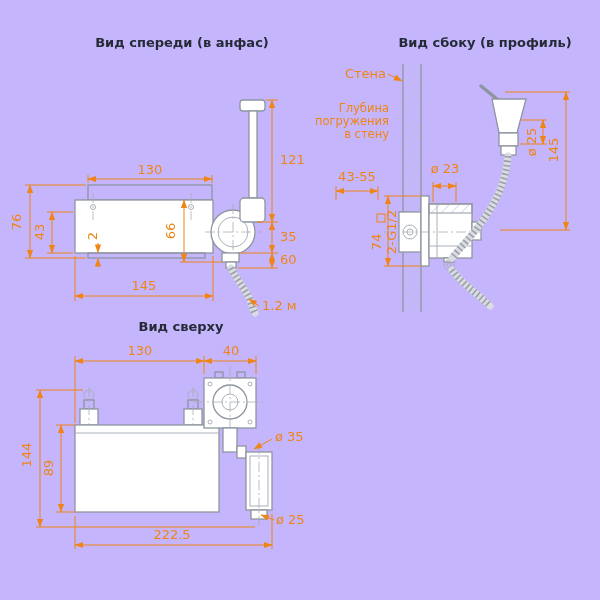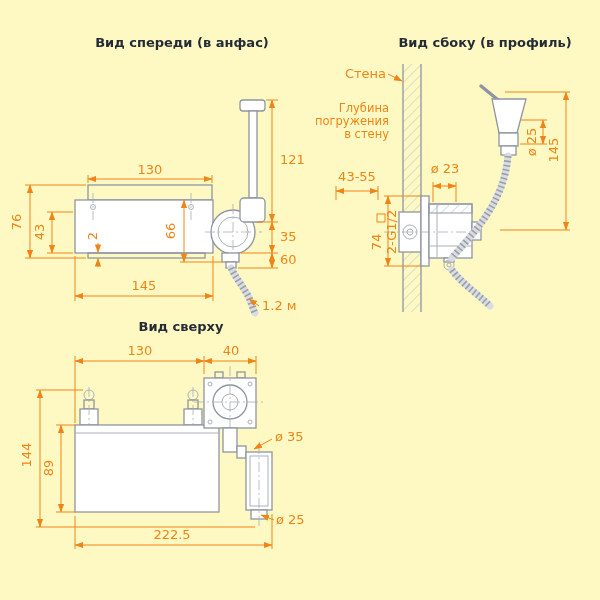--- a/index.html
+++ b/index.html
@@ -1,16 +1,16 @@
 <!DOCTYPE html>
 <html><head>
 <meta charset="utf-8">
 <style>
   html,body { margin:0; padding:0; background:#ffffff; }
-  #stage { position:relative; width:600px; height:600px; background:#fef9c3;
+  #stage { position:relative; width:600px; height:600px; background:#c4b5fd;
            font-family:"DejaVu Sans", sans-serif; overflow:hidden;text-align:center; }
   svg { display:block; }
 
   .title { font-family:"DejaVu Sans",sans-serif; font-size:13px; font-weight:bold; fill:#242b36; }
   .ln   { fill:none;    stroke:#8f95a0; stroke-width:1.3; }
   .lnf  { fill:#ffffff; stroke:#8f95a0; stroke-width:1.3; }
   .lnt  { fill:none;    stroke:#aab0b8; stroke-width:1; }
   .lnw  { fill:none;    stroke:#8f95a0; stroke-width:3.5; stroke-linecap:round; }
   .cl   { fill:none;    stroke:#a8aeb6; stroke-width:0.8; stroke-dasharray:10 3 2 3; }
   .dim  { fill:none;    stroke:#f08416; stroke-width:1; }

